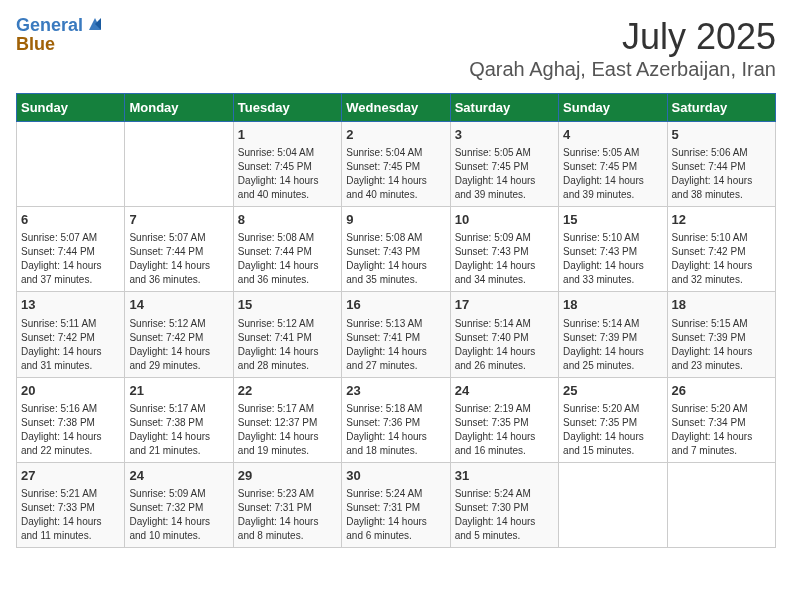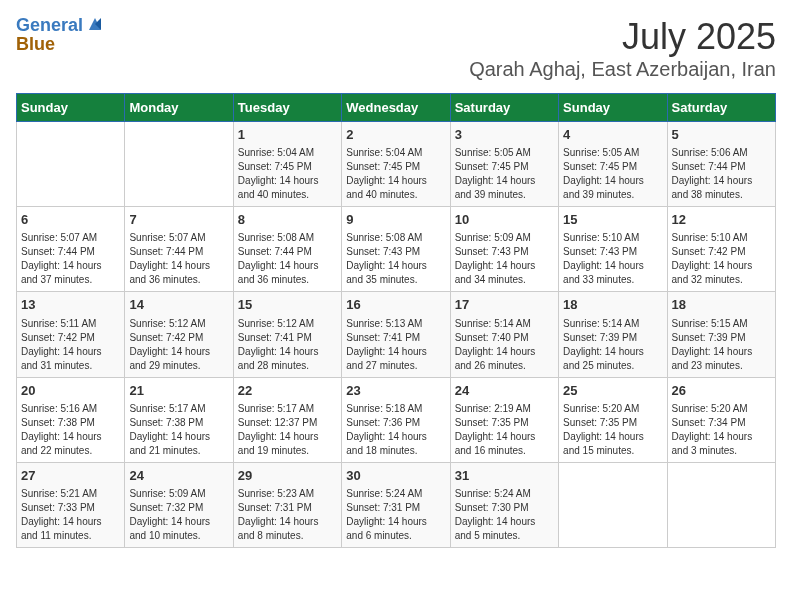--- a/index.html
+++ b/index.html
@@ -283,21 +283,21 @@
         <td>
           <span class="day-num">25</span>
           <div class="day-detail">Sunrise: 5:20 AM</div>
           <div class="day-detail">Sunset: 7:35 PM</div>
           <div class="day-detail">Daylight: 14 hours and 15 minutes.</div>
         </td>
         <td>
           <span class="day-num">26</span>
           <div class="day-detail">Sunrise: 5:20 AM</div>
           <div class="day-detail">Sunset: 7:34 PM</div>
-          <div class="day-detail">Daylight: 14 hours and 3 minutes.</div>
+          <div class="day-detail">Daylight: 14 hours and 7 minutes.</div>
         </td>
       </tr>
       <tr>
         <td>
           <span class="day-num">27</span>
           <div class="day-detail">Sunrise: 5:21 AM</div>
           <div class="day-detail">Sunset: 7:33 PM</div>
           <div class="day-detail">Daylight: 14 hours and 11 minutes.</div>
         </td>
         <td>

